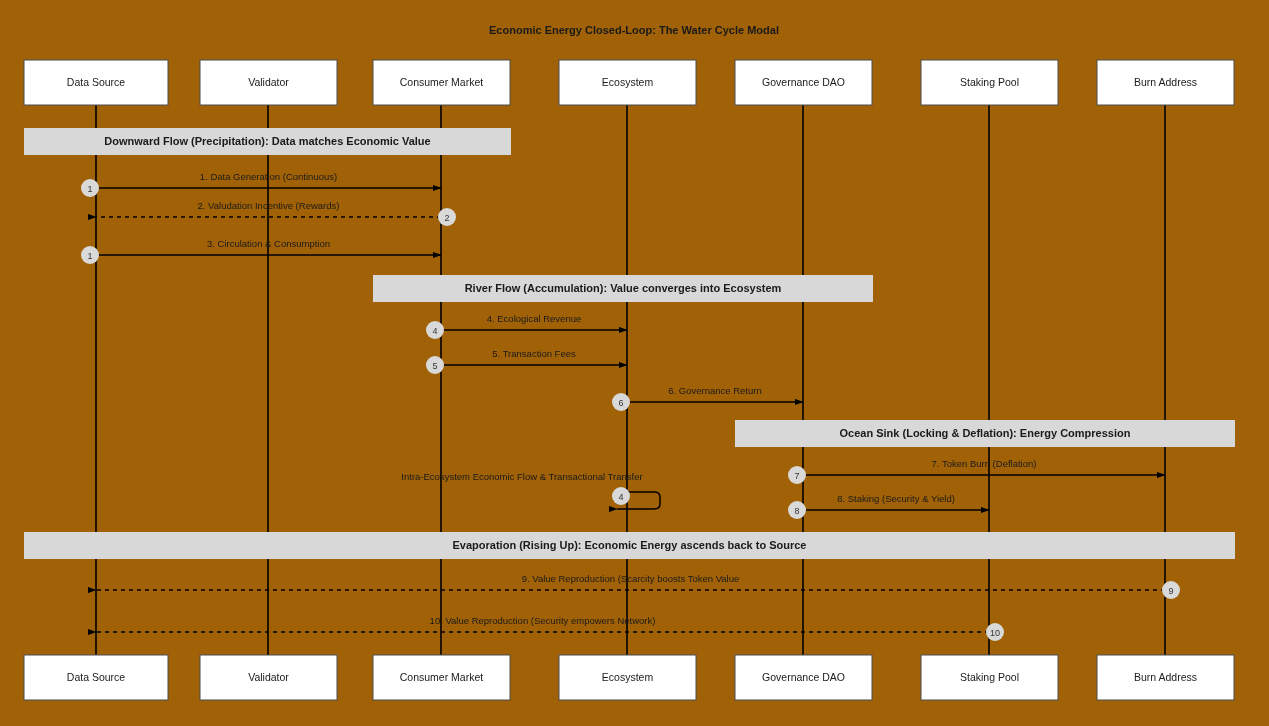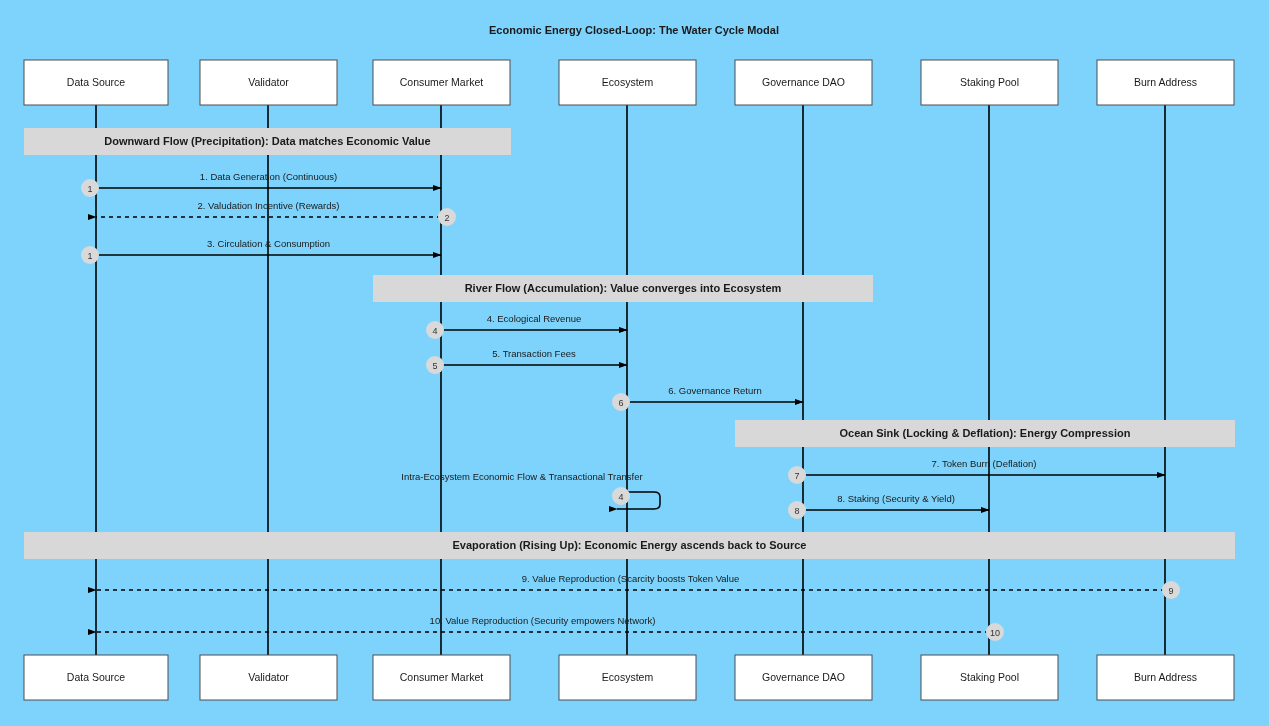--- a/index.html
+++ b/index.html
@@ -10,21 +10,21 @@
   body {
     font-family: "Liberation Sans", sans-serif;
     width: 1269px;
     height: 726px;
     overflow: hidden;
   }
   #diagram-root {
     position: relative;
     width: 1269px;
     height: 726px;
-    background: #7dd3fc;
+    background: #a16207;
   }
   svg.seq {
     display: block;
     width: 1269px;
     height: 726px;
   }
   .title-text {
     font-family: "Liberation Sans", sans-serif;
     font-size: 11px;
     font-weight: bold;

